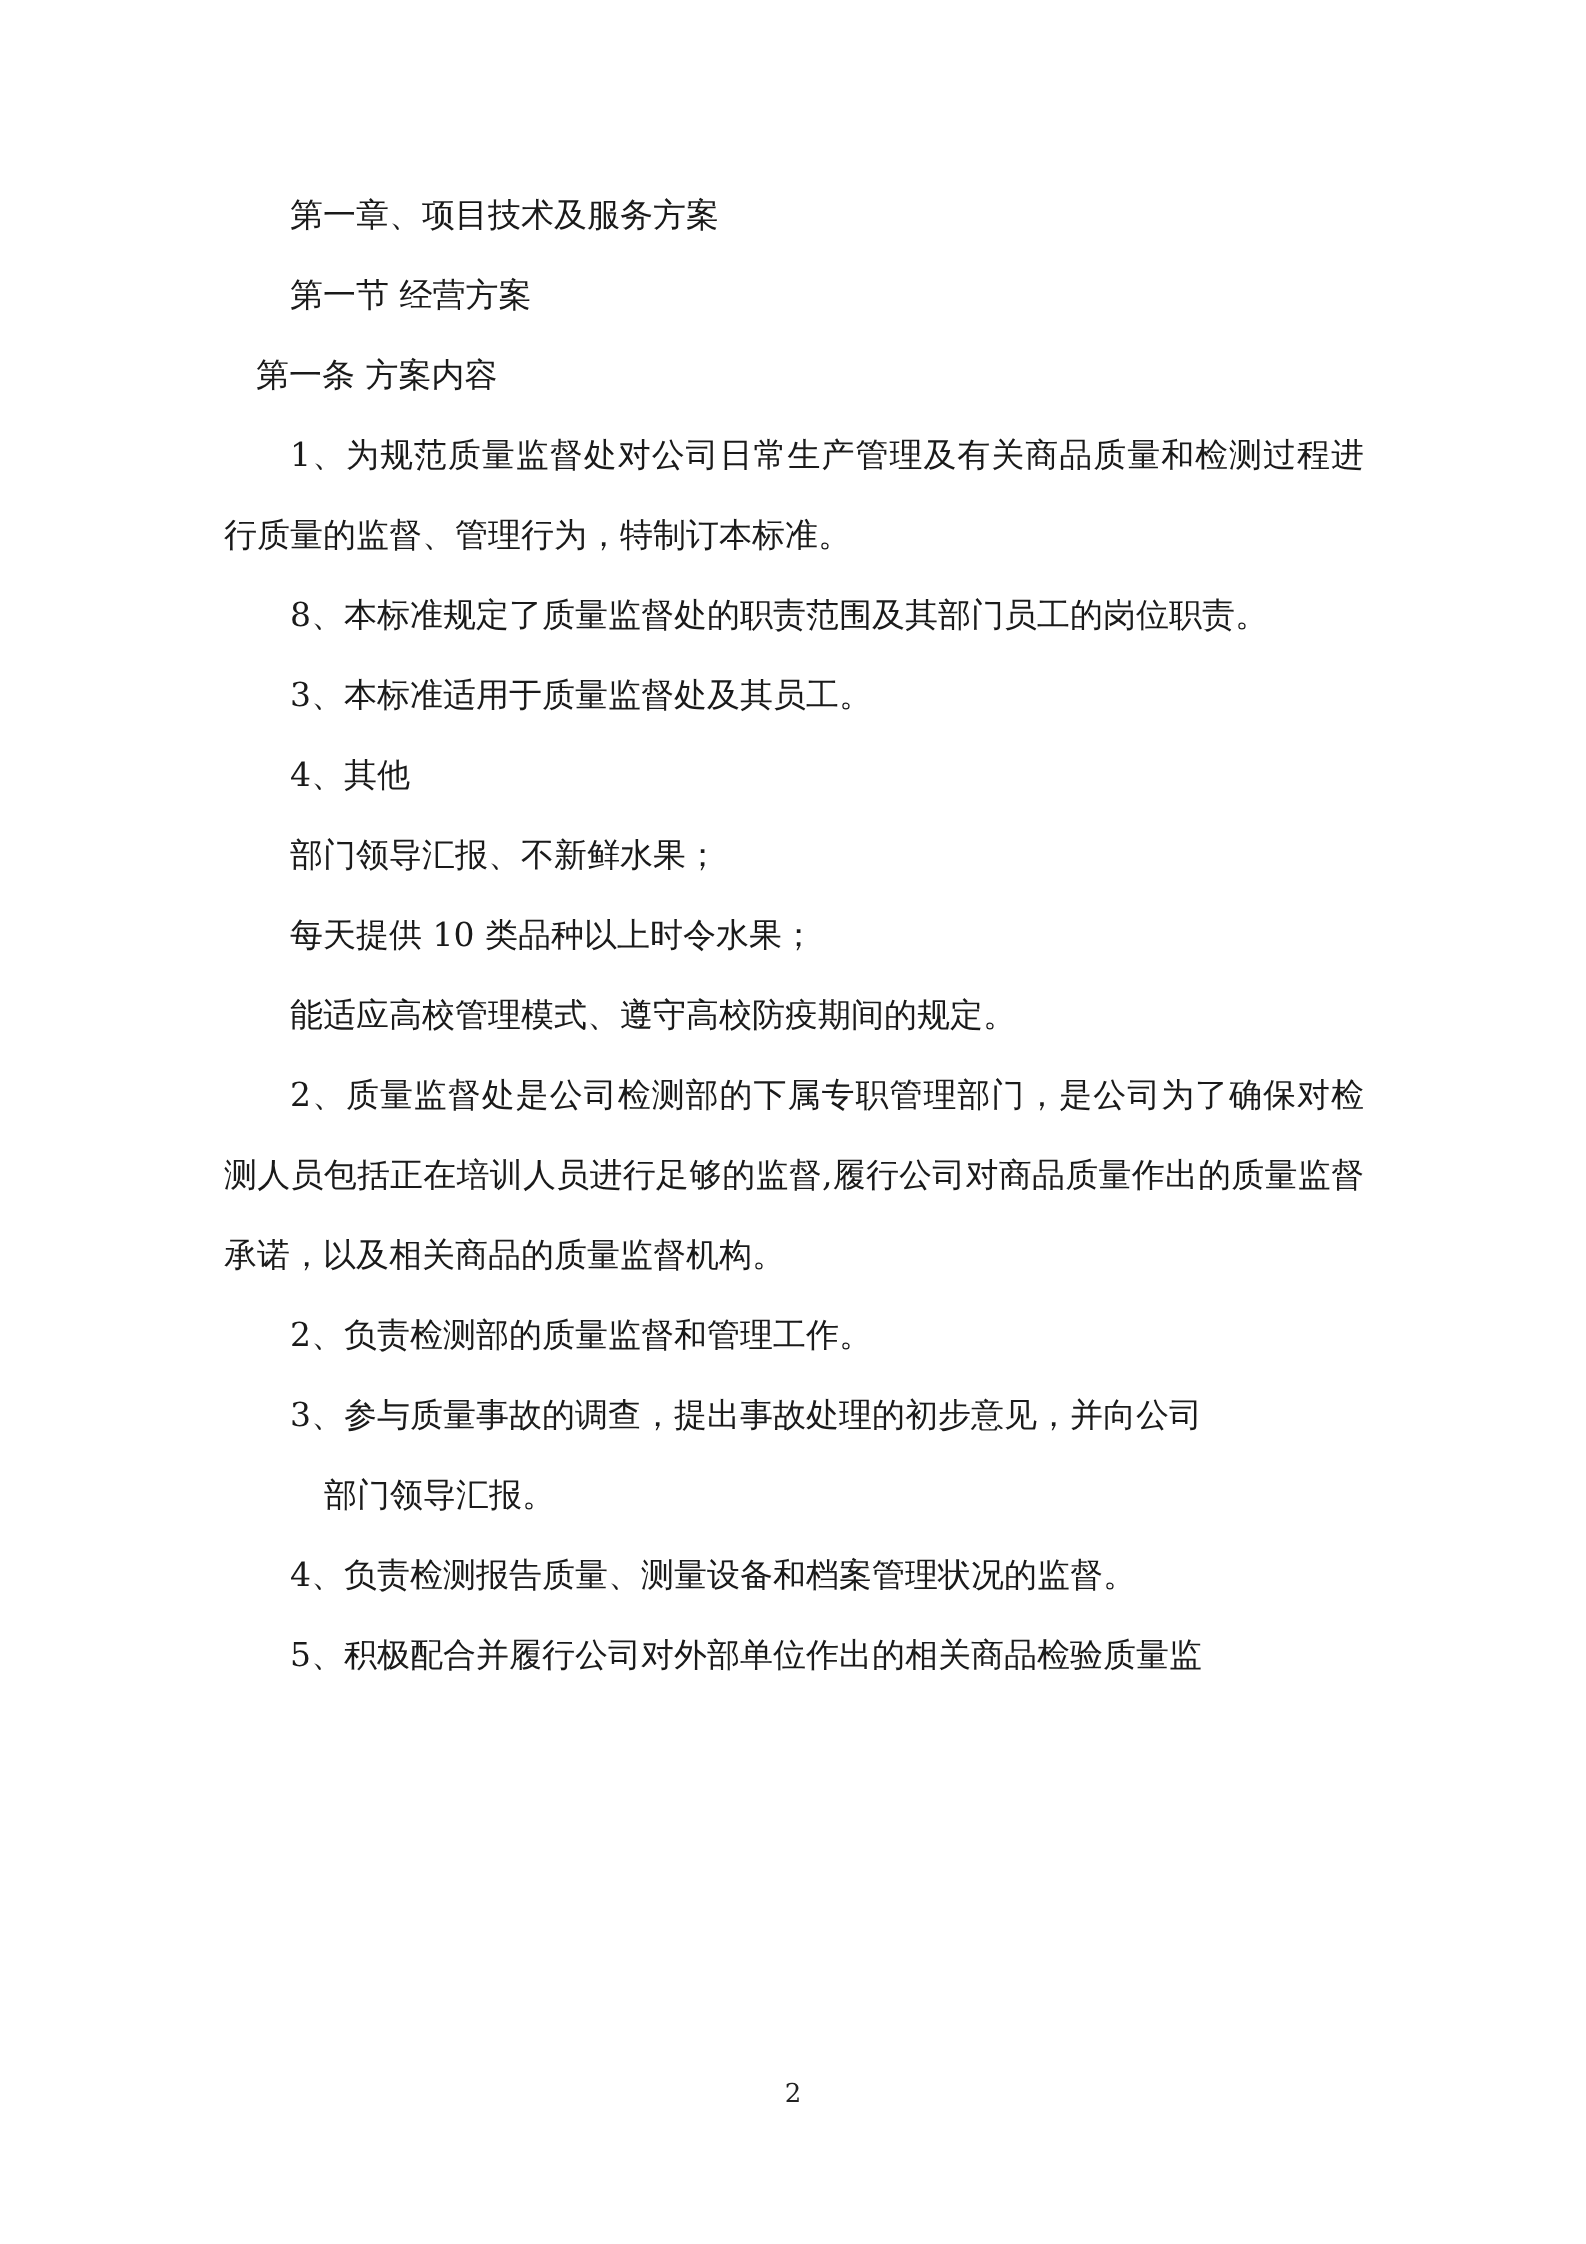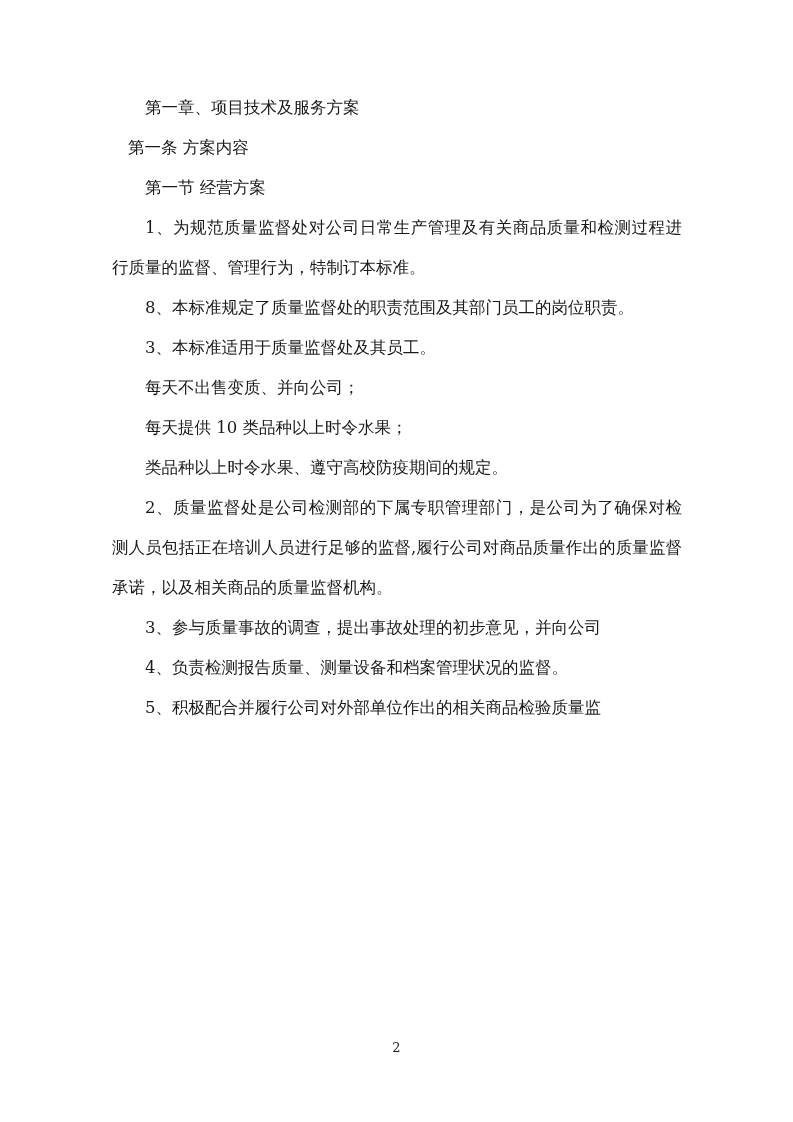--- a/index.html
+++ b/index.html
@@ -46,27 +46,30 @@
     font-family: "DejaVu Serif", "Liberation Serif", serif;
     color: #222222;
   }
 </style>
 </head>
 <body>
 
 <div class="page">
   <div class="content" id="body-container">
       <p class="para ind-2">第一章、项目技术及服务方案</p>
+      <p class="para ind-2">第一节   经营方案</p>
       <p class="para ind-1">第一条   方案内容</p>
-      <p class="para ind-2">第一节   经营方案</p>
       <p class="para ind-2">1、为规范质量监督处对公司日常生产管理及有关商品质量和检测过程进行质量的监督、管理行为，特制订本标准。</p>
       <p class="para ind-2">8、本标准规定了质量监督处的职责范围及其部门员工的岗位职责。</p>
       <p class="para ind-2">3、本标准适用于质量监督处及其员工。</p>
-      <p class="para ind-2">每天不出售变质、并向公司；</p>
+      <p class="para ind-2">4、其他</p>
+      <p class="para ind-2">部门领导汇报、不新鲜水果；</p>
       <p class="para ind-2">每天提供 10 类品种以上时令水果；</p>
-      <p class="para ind-2">类品种以上时令水果、遵守高校防疫期间的规定。</p>
+      <p class="para ind-2">能适应高校管理模式、遵守高校防疫期间的规定。</p>
       <p class="para ind-2">2、质量监督处是公司检测部的下属专职管理部门，是公司为了确保对检测人员包括正在培训人员进行足够的监督,履行公司对商品质量作出的质量监督承诺，以及相关商品的质量监督机构。</p>
+      <p class="para ind-2">2、负责检测部的质量监督和管理工作。</p>
       <p class="para ind-2">3、参与质量事故的调查，提出事故处理的初步意见，并向公司</p>
+      <p class="para ind-3">部门领导汇报。</p>
       <p class="para ind-2">4、负责检测报告质量、测量设备和档案管理状况的监督。</p>
       <p class="para ind-2">5、积极配合并履行公司对外部单位作出的相关商品检验质量监</p>
     </div>
   <div class="page-number">2</div>
 </div>
 
 </body></html>

